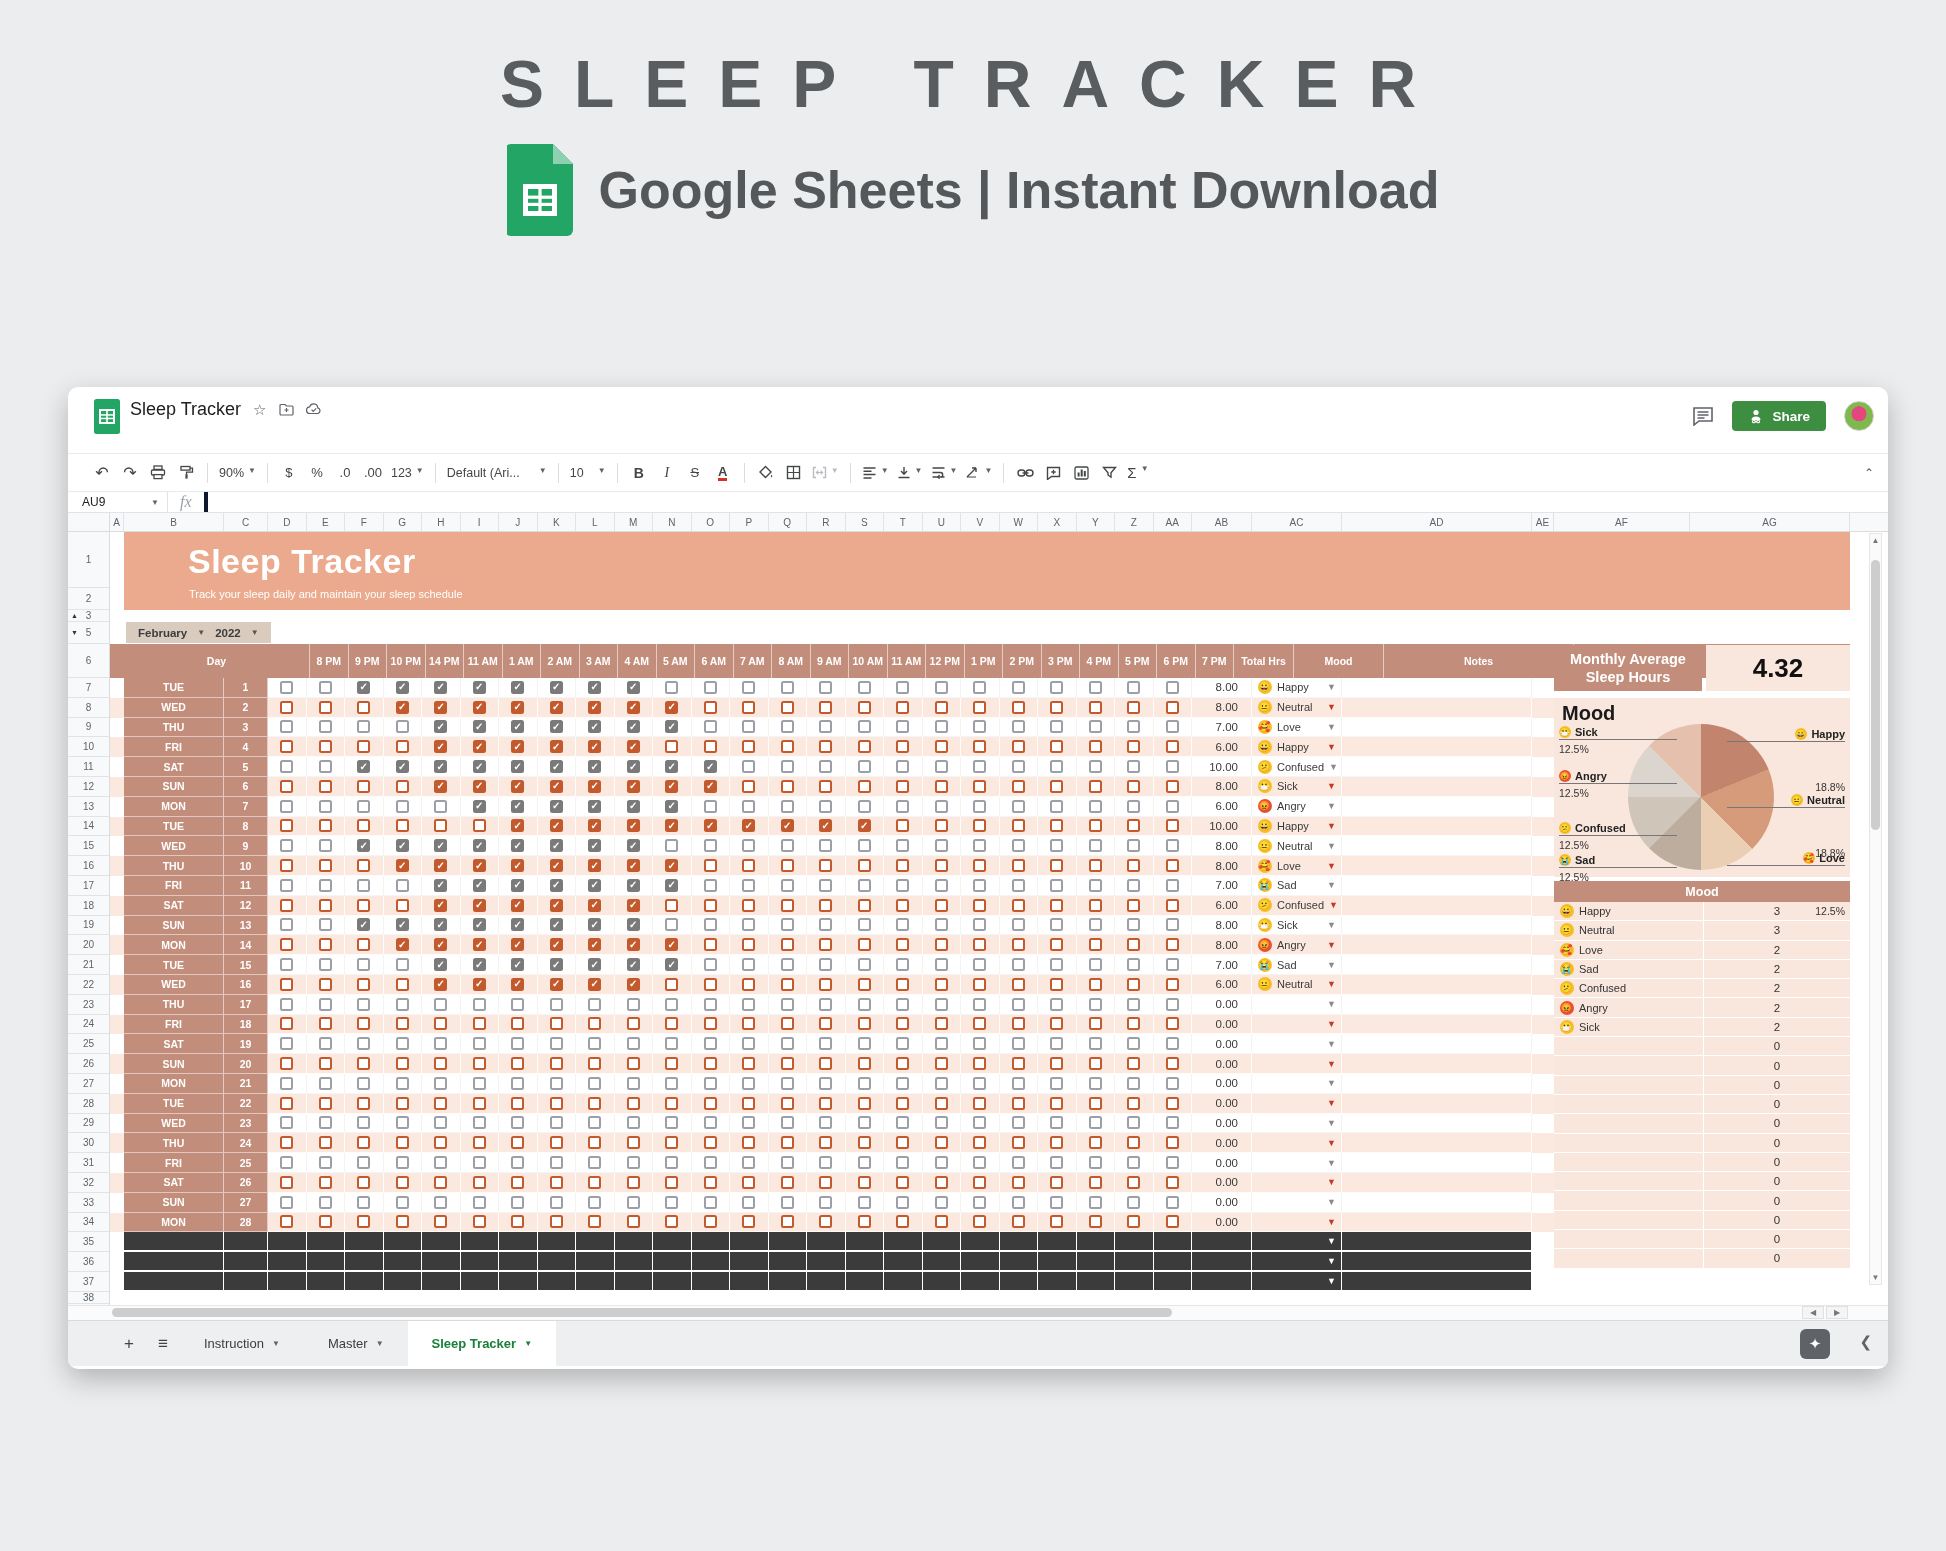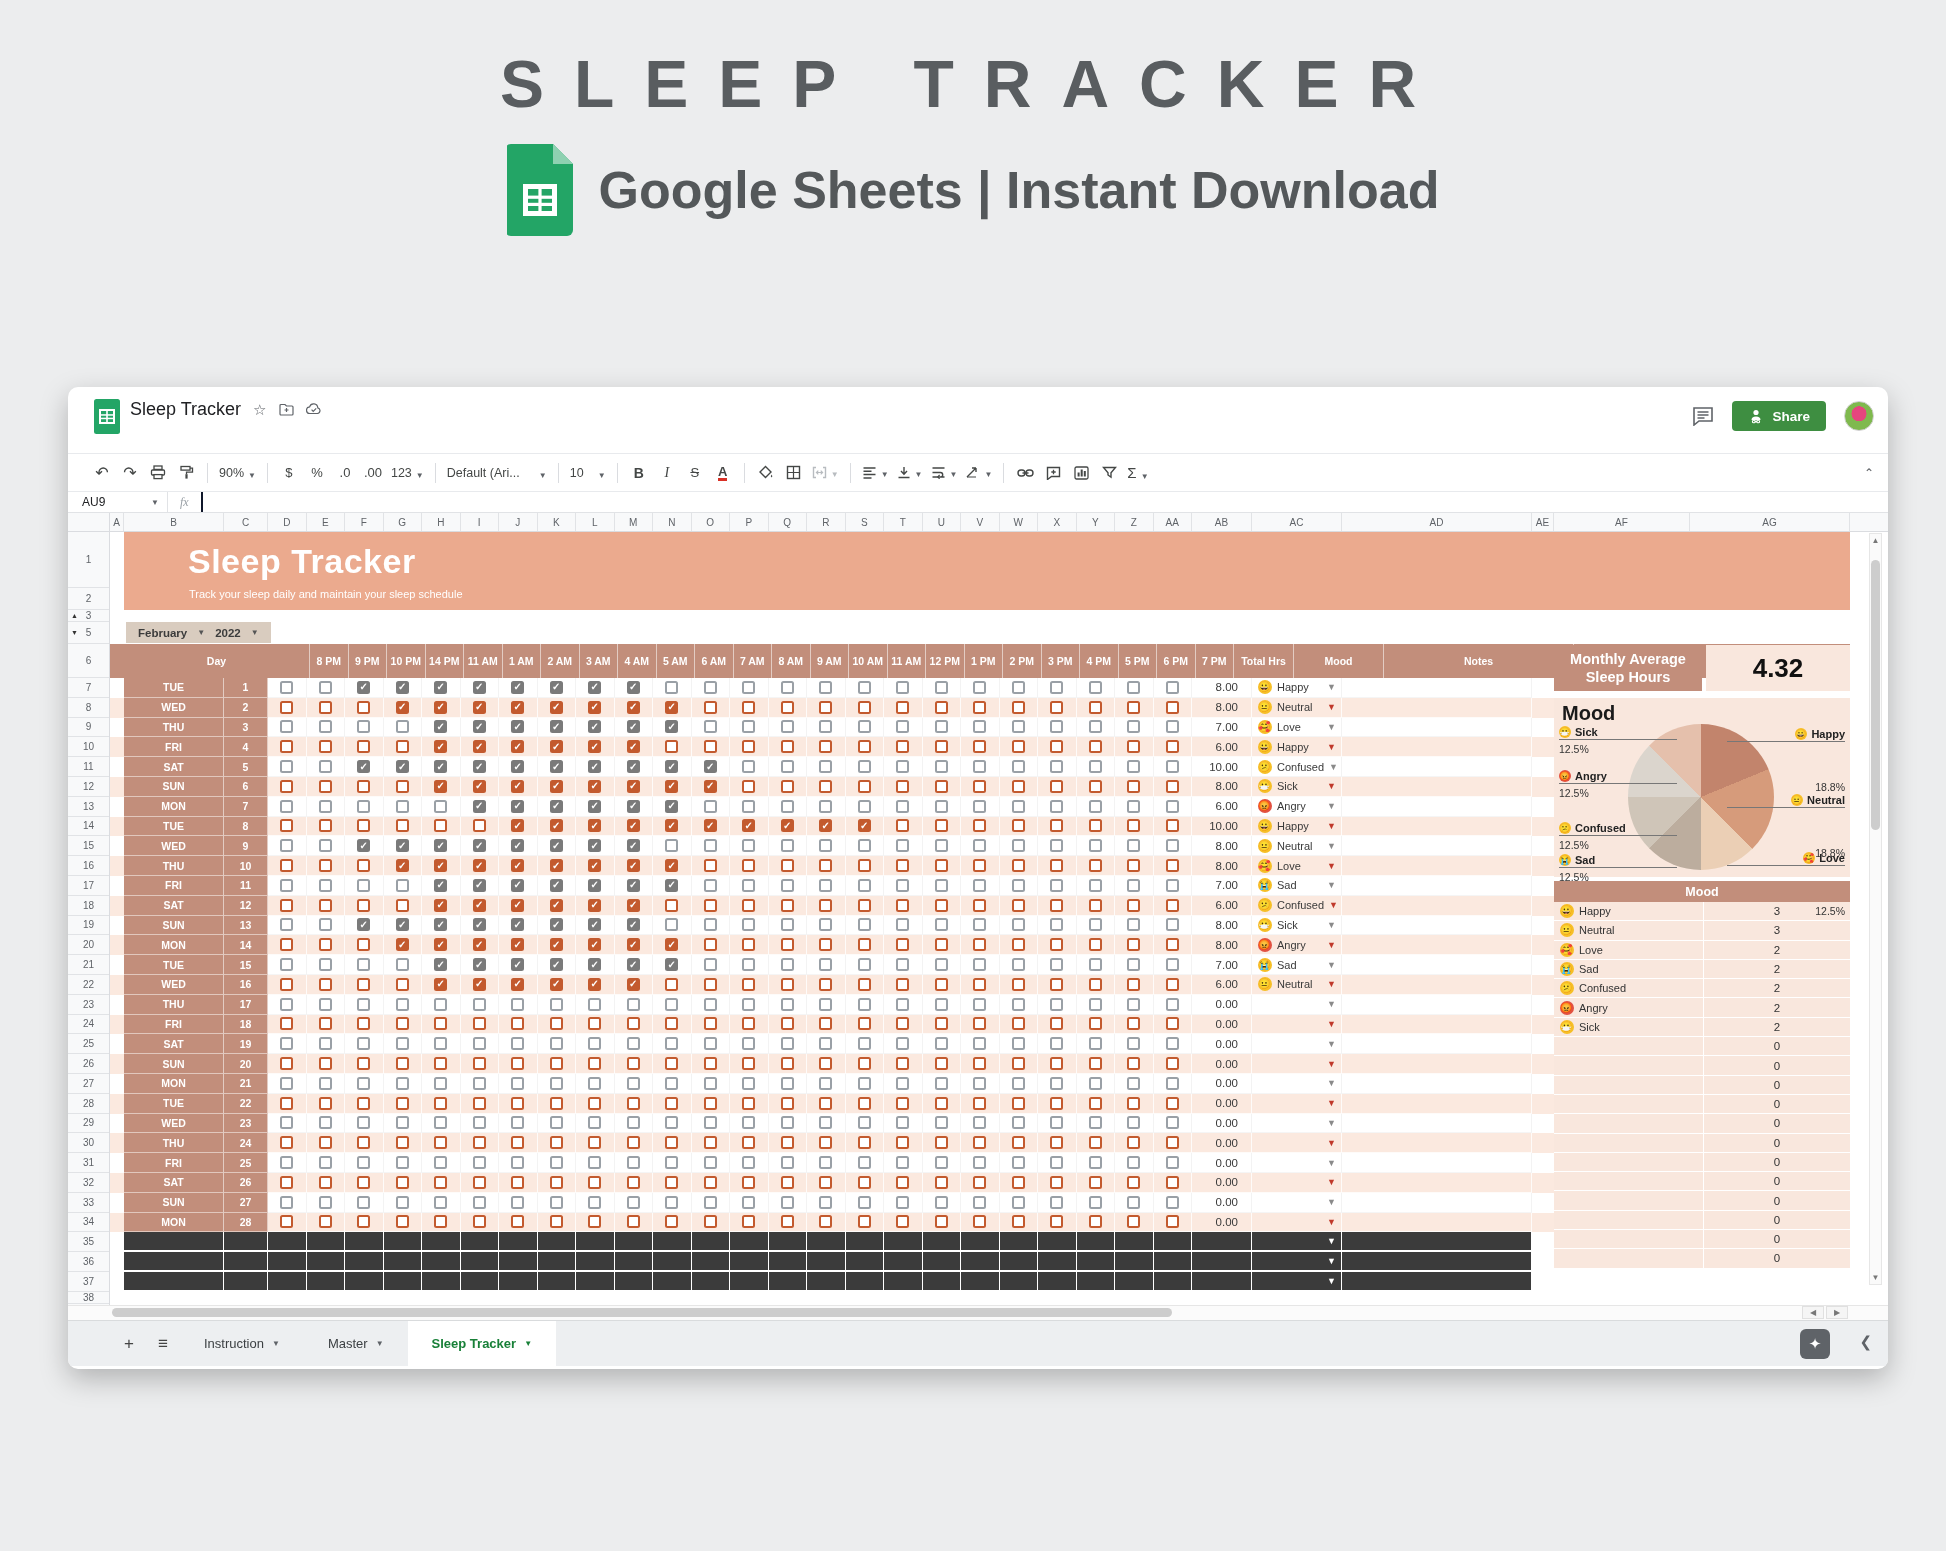--- a/index.html
+++ b/index.html
@@ -29,34 +29,34 @@
                border-radius:4px; padding:7px 16px; }
   .avatar { width:30px; height:30px; border-radius:50%;
             background:radial-gradient(circle at 50% 42%, #E5467E 34%, #7FB94E 36%); border:1px solid #d0d0d0; }
 
   
   .toolbar { height:38px; border-top:1px solid #E8EAED; display:flex; align-items:center; padding:0 14px 0 20px;
              color:#444746; font-size:13px; }
   .tbi { display:flex; align-items:center; justify-content:center; min-width:26px; height:26px; border-radius:4px; margin:0 1px; }
   .tbi.glyph { font-size:16px; }
   .tbsep { width:1px; height:20px; background:#DADCE0; margin:0 7px; }
-  .tbtxt { font-size:12.5px; padding:0 4px; display:flex; align-items:flex-end; gap:4px; }
+  .tbtxt { font-size:12.5px; padding:0 4px; display:flex; align-items:flex-start; gap:4px; }
   .caret { font-size:8px; color:#5F6368; }
   .bold-b { font-weight:bold; font-size:14px; }
   .ital-i { font-style:italic; font-size:14px; font-family:"Liberation Serif", serif; }
   .strike-s { text-decoration:line-through; font-size:13px; }
   .color-a { font-size:13px; font-weight:bold; border-bottom:3px solid #D93025; line-height:13px; }
   .toolbar .spacer { flex:1; }
   .collapse-caret { color:#5F6368; font-size:12px; }
 
   
   .fbar { height:22px; border-top:1px solid #E8EAED; border-bottom:1px solid #E1E3E6; display:flex; align-items:center; }
   .namebox { width:100px; display:flex; align-items:center; justify-content:space-between; padding:0 8px 0 14px;
              font-size:12px; color:#202124; border-right:1px solid #E1E3E6; height:100%; }
-  .fx { font-style:italic; color:#9AA0A6; font-size:12px; padding:0 12px; border-right:2px solid #0f172a; height:100%;
+  .fx { font-style:italic; color:#9AA0A6; font-size:16px; padding:0 12px; border-right:4px solid #0f172a; height:100%;
         display:flex; align-items:center; font-family:"Liberation Serif", serif; }
 
   
   .grid-area { position:relative; height:792px; }
   .col-headers { display:flex; height:19px; background:#F8F9FA; border-bottom:1px solid #DADCE0; }
   .corner { width:42px; border-right:1px solid #DADCE0; background:#F8F9FA; }
   .colh { border-right:1px solid #E1E3E6; font-size:10px; color:#5F6368; display:flex; align-items:center; justify-content:center; }
   .grid-body { display:flex; height:773px; }
   .row-headers { width:42px; background:#F8F9FA; border-right:1px solid #DADCE0; }
   .rowh { border-bottom:1px solid #E1E3E6; font-size:10px; color:#5F6368; display:flex; align-items:center; justify-content:center; position:relative; }

